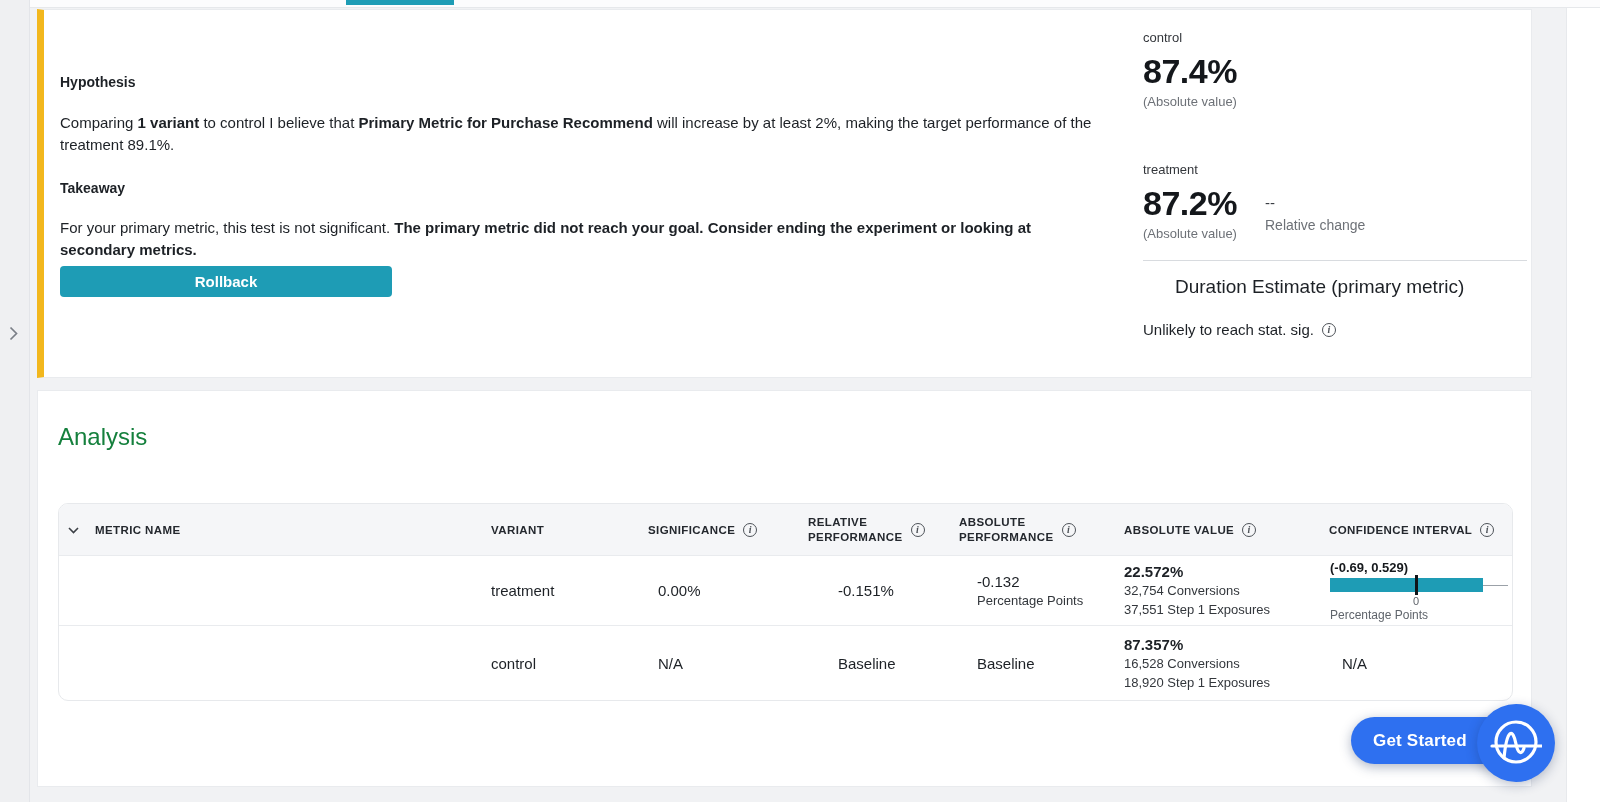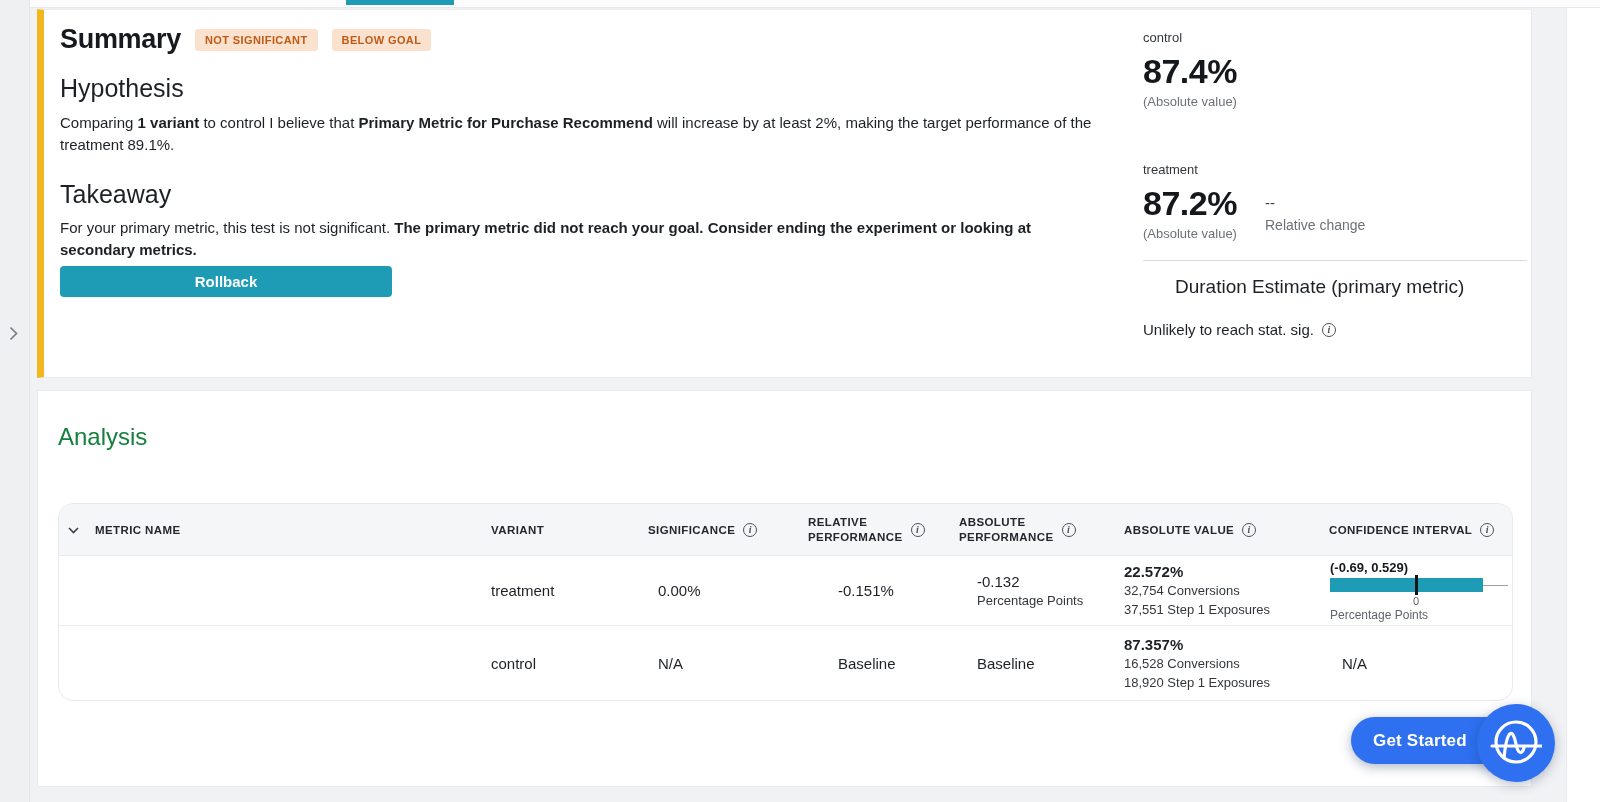--- a/index.html
+++ b/index.html
@@ -26,21 +26,21 @@
   .card { position:absolute; background:#fff; border:1px solid #e9ebee; }
   .summary-card { left:37px; top:9px; width:1495px; height:369px;
     border-left:7px solid #F2B71D; }
   .analysis-card { left:37px; top:390px; width:1495px; height:397px; }
   
   .summary-title-row { position:absolute; left:16px; top:14px; display:flex;
     align-items:center; gap:14px; }
   .summary-title { font-size:27px; font-weight:bold; color:#16191d; letter-spacing:-0.3px; }
   .badge { background:#FAE2CF; color:#BF5A15; font-size:11px; font-weight:bold;
     letter-spacing:0.4px; padding:5px 10px; border-radius:3px; white-space:nowrap; }
-  .sec-heading { position:absolute; left:16px; font-size:25px; color:#1d2126; font-weight:400; }
+  .sec-heading { position:absolute; left:16px; font-size:14px; color:#1d2126; font-weight:700; }
   .hyp-heading { top:64px; }
   .para { position:absolute; left:16px; font-size:15px; line-height:22px; color:#1d2126; }
   .hyp-text { top:102px; width:1050px; }
   .take-heading { top:170px; }
   .take-text { top:207px; width:1000px; }
   .rollback-btn { position:absolute; left:16px; top:256px; width:332px; height:31px;
     background:#1E9CB5; color:#fff; font-size:15px; font-weight:bold; border:none;
     border-radius:4px; cursor:pointer; font-family:inherit; }
   
   .side-panel { position:absolute; left:1099px; top:0; width:392px; height:360px; }
@@ -56,21 +56,21 @@
   
   .info-i { display:inline-flex; width:14px; height:14px; min-width:14px;
     border:1.4px solid #4d5258; border-radius:50%; align-items:center; justify-content:center;
     color:#4d5258; cursor:pointer; }
   .info-i::before { content:"i"; font-family:"Liberation Serif",serif; font-style:italic;
     font-weight:bold; font-size:10px; line-height:1; }
   
   .analysis-title { position:absolute; left:20px; top:32px; font-size:24px;
     font-weight:normal; color:#15803d; }
   .table { position:absolute; left:20px; top:112px; width:1455px; background:#fff;
-    border:1px solid #e7e9ec; border-radius:15px; overflow:hidden; }
+    border:1px solid #e7e9ec; border-radius:10px; overflow:hidden; }
   .trow { display:grid; grid-template-columns:432px 157px 160px 151px 165px 200px 1fr;
     align-items:center; }
   .thead { height:51px; background:#f5f6f8; font-size:11.5px; font-weight:bold;
     letter-spacing:0.4px; color:#24282e; }
   .th { display:flex; align-items:center; gap:8px; }
   .th-name { padding-left:9px; gap:16px; }
   .th-2line { line-height:15px; }
   .group-row { height:77px; border-top:1px solid #e9ebee; display:flex;
     align-items:center; padding-left:9px; }
   .group-row .chev { margin-right:16px; }
@@ -116,25 +116,20 @@
     <svg width="9" height="15" viewBox="0 0 9 15">
         <polyline points="1.5,1.5 7.5,7.5 1.5,13.5" fill="none" stroke="#7a7f87" stroke-width="1.7"></polyline>
       </svg>
   </span>
 </div>
 <div class="right-gutter"></div>
 <div class="topbar"></div>
 <div class="tab-indicator"></div>
 
 <div class="card summary-card">
-  <div class="summary-title-row">
-    <span class="summary-title">Summary</span>
-    <span class="badge">NOT SIGNIFICANT</span>
-    <span class="badge">BELOW GOAL</span>
-  </div>
 
   <div class="sec-heading hyp-heading">Hypothesis</div>
   <p class="para hyp-text"><span>Comparing </span><b>1 variant</b><span> to control I believe that </span><b>Primary Metric for Purchase Recommend</b><span> will increase by at least 2%, making the target performance of the treatment 89.1%.</span></p>
 
   <div class="sec-heading take-heading">Takeaway</div>
   <p class="para take-text"><span>For your primary metric, this test is not significant. </span><b>The primary metric did not reach your goal. Consider ending the experiment or looking at secondary metrics.</b></p>
 
   <button class="rollback-btn">Rollback</button>
 
   <div class="side-panel">

